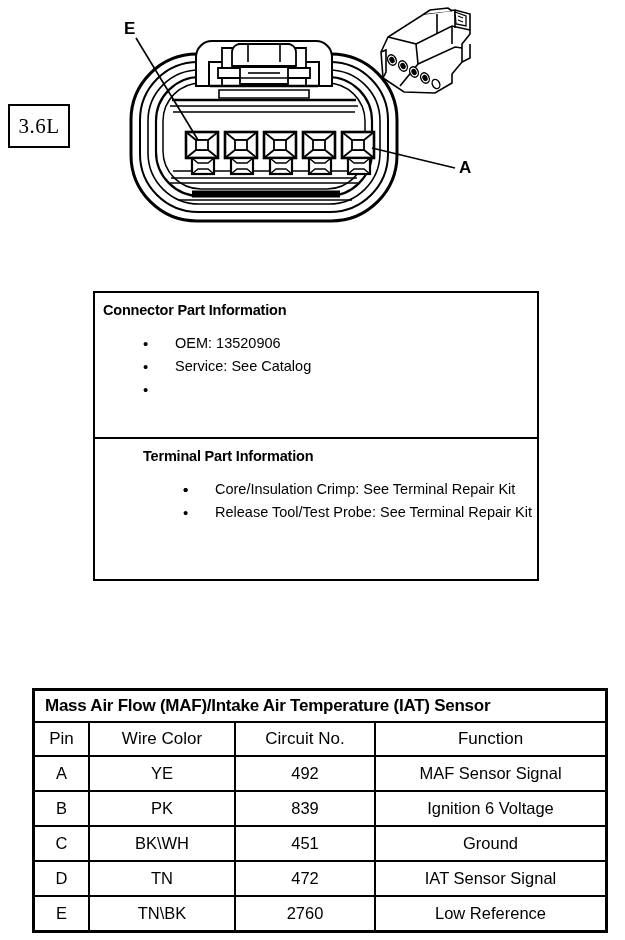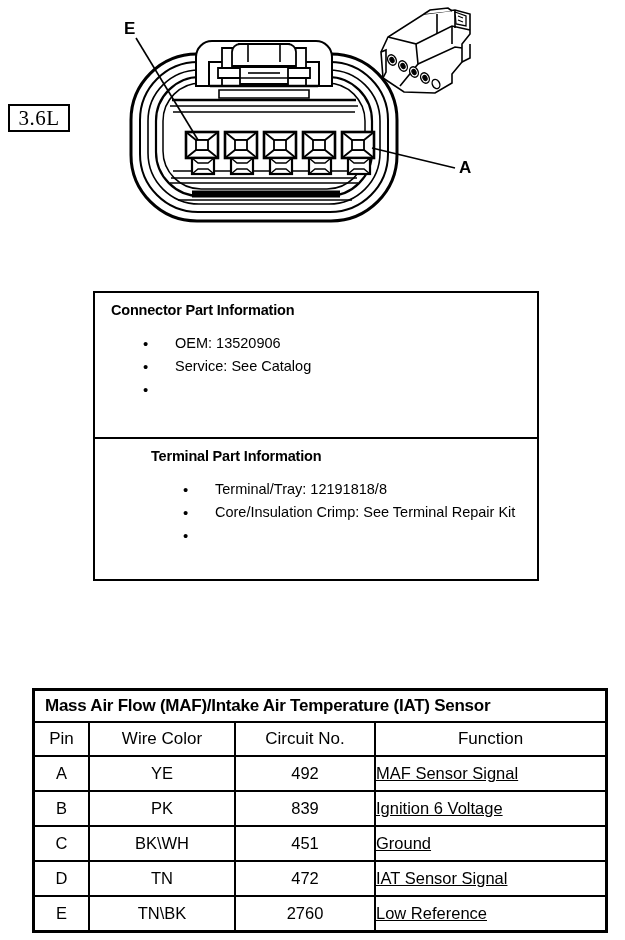--- a/index.html
+++ b/index.html
@@ -16,21 +16,21 @@
     color: #000000;
     overflow: hidden;
   }
 
   
   #engine-badge {
     position: absolute;
     left: 8px;
     top: 104px;
     width: 62px;
-    height: 28px;
+    height: 44px;
     border: 2px solid #000;
     box-sizing: border-box;
     display: flex;
     align-items: center;
     justify-content: center;
     font-family: "Liberation Serif", serif;
     font-size: 21px;
     letter-spacing: 0.5px;
     background: #fff;
   }
@@ -72,21 +72,21 @@
     border-bottom: 2px solid #000;
     min-height: 146px;
   }
   #terminal-part-section {
     min-height: 140px;
     padding-left: 48px;
   }
   .info-heading {
     font-size: 14.5px;
     font-weight: bold;
-    margin: 0 0 4px 8px;
+    margin: 0 0 4px 0;
     letter-spacing: -0.2px;
   }
   .info-list {
     list-style: none;
     margin: 0;
     padding: 0;
   }
   .info-list li {
     position: relative;
     padding-left: 72px;
@@ -140,23 +140,22 @@
   tr.column-header-row th {
     font-weight: normal;
     text-align: center;
     height: 32px;
     font-size: 17px;
   }
   td.cell-pin, td.cell-wire, td.cell-circuit {
     text-align: center;
   }
   td.cell-function {
-    text-align: left;
+    text-align: center;
     padding-left: 6px;
-    text-decoration: underline;
   }
   .col-pin     { width: 54px; }
   .col-wire    { width: 146px; }
   .col-circuit { width: 140px; }
   .col-function{ width: auto; }
 
   
   table.pin-table tr:last-child td { border-bottom: none; }
   table.pin-table td:first-child,
   table.pin-table th:first-child { border-left: none; }
@@ -353,28 +352,28 @@
         <span class="bullet">•</span>
       </li>
     </ul>
   </div>
 
   <div class="info-section" id="terminal-part-section">
     <div class="info-heading">Terminal Part Information</div>
     <ul class="info-list">
       <li>
         <span class="bullet">•</span>
-        <span>Terminal/Tray: 12191818/8</span>
       </li>
       <li>
         <span class="bullet">•</span>
         <span>Core/Insulation Crimp: See Terminal Repair Kit</span>
       </li>
       <li>
         <span class="bullet">•</span>
+        <span>Release Tool/Test Probe: See Terminal Repair Kit</span>
       </li>
     </ul>
   </div>
 </div>
 
 <div id="pin-table-wrap">
   <table class="pin-table">
     <colgroup>
       <col class="col-pin">
         <col class="col-wire">

